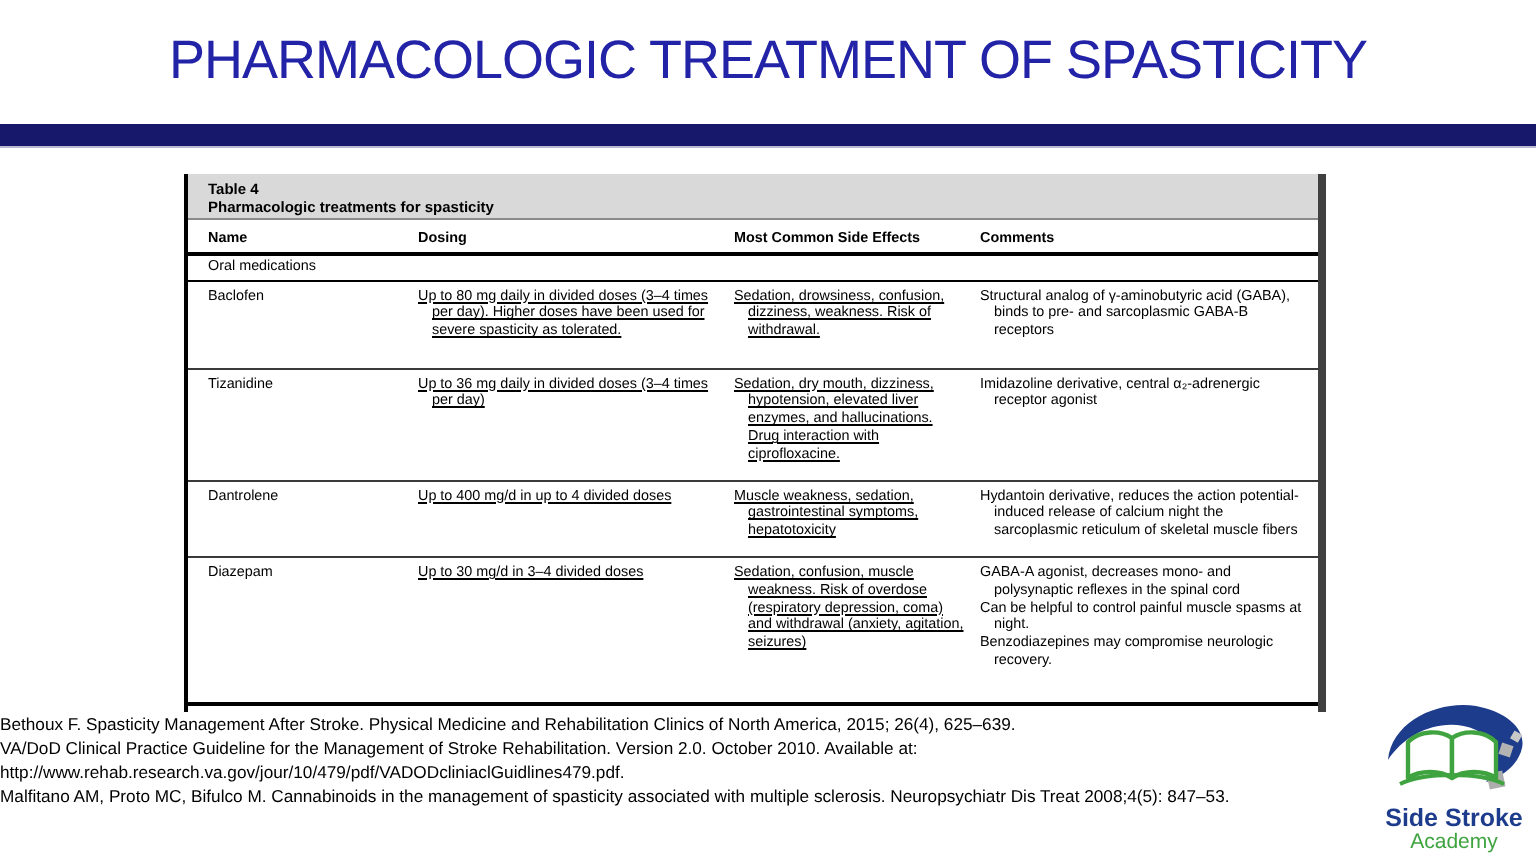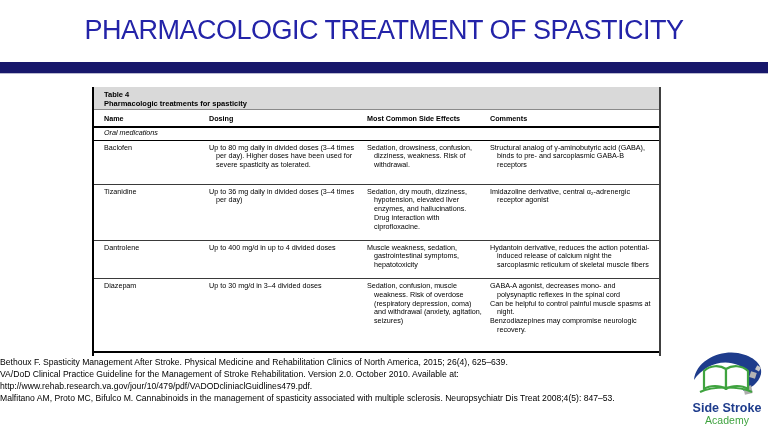--- a/index.html
+++ b/index.html
@@ -13,40 +13,40 @@
     font-size:27px;letter-spacing:-0.5px;color:#2323A8;font-weight:normal;
     white-space:nowrap;
   }
   .title-bar{
     position:absolute;top:62px;left:0;width:768px;height:11px;
     background:#17176B;border-bottom:1px solid #B9B9D0;
   }
   
   .ptable{
     position:absolute;left:92px;top:87px;width:565px;box-sizing:content-box;
-    border-left:2px solid #000;border-right:2px solid #404040;
+    border-left:2px solid #000;border-right:4px solid #404040;
     background:#fff;color:#000;padding-bottom:3px;
   }
   .band{
     background:#D9D9D9;border-bottom:1px solid #8a8a8a;
     padding:3px 10px 2px;box-sizing:border-box;height:23px;
   }
   .band div{font-size:7.5px;font-weight:bold;line-height:9.3px;}
   .grid{display:grid;grid-template-columns:115px 158px 123px 169px;box-sizing:border-box;}
   .cols{border-bottom:2px solid #000;padding:5px 0 2px;}
   .cols .cell{font-weight:bold;font-size:7.2px;line-height:8.8px;}
   .section-row{
-    border-bottom:1px solid #000;font-style:italic;font-size:7.2px;
+    border-bottom:1px solid #000;font-size:7.2px;
     padding:1px 0 2px 10px;line-height:8.8px;
   }
   .trow{border-bottom:1px solid #3a3a3a;padding:3px 0 8px;box-sizing:border-box;}
   .trow.last{border-bottom:2px solid #000;}
   .cell{font-size:7.2px;line-height:8.8px;padding-right:8px;box-sizing:border-box;}
   .cell.name{padding-left:10px;}
-  .hang{padding-left:7px;text-indent:-7px;}
+  .hang{padding-left:7px;text-indent:-7px;text-decoration:underline;}
   .cpara{padding-left:7px;text-indent:-7px;}
   .r0{min-height:44px;}.r1{min-height:46px;}.r2{min-height:38px;}.r3{min-height:74px;}
   
   .refs{
     position:absolute;left:0;top:356px;width:652px;
     font-size:8.6px;line-height:12.1px;color:#000;
   }
   
   .logo{position:absolute;left:686px;top:346px;width:82px;text-align:center;}
   .logo-line1{font-size:12.5px;font-weight:bold;color:#1E3C8C;line-height:13px;margin-top:-2px;}

